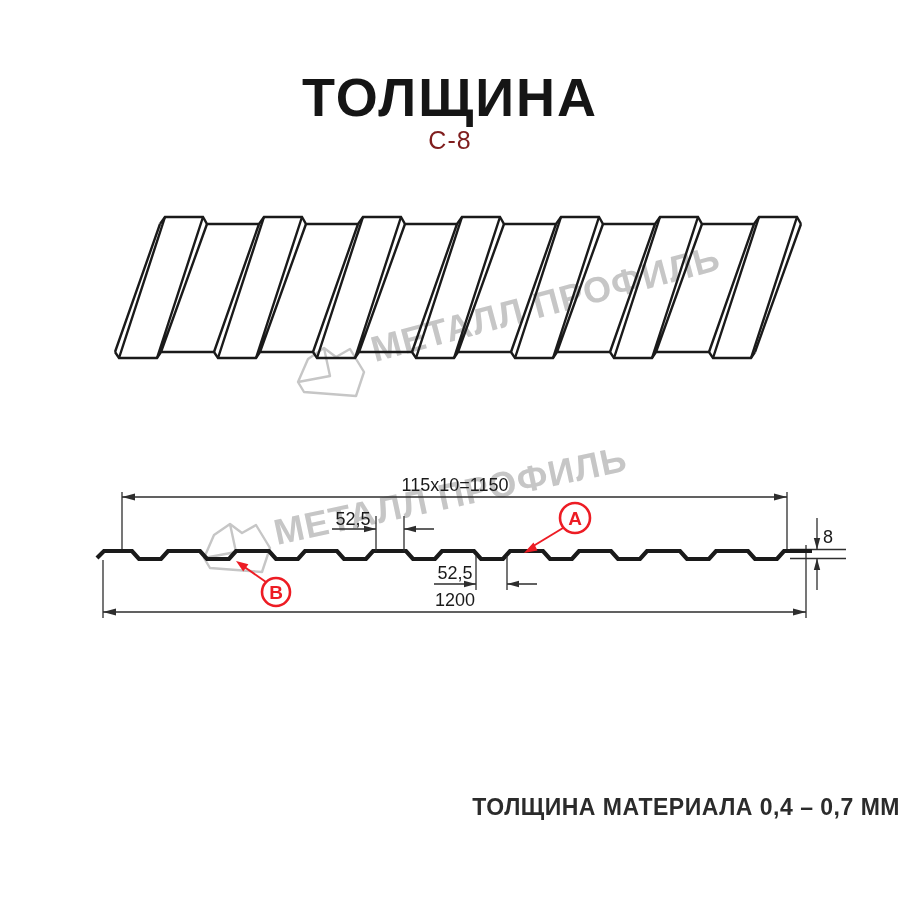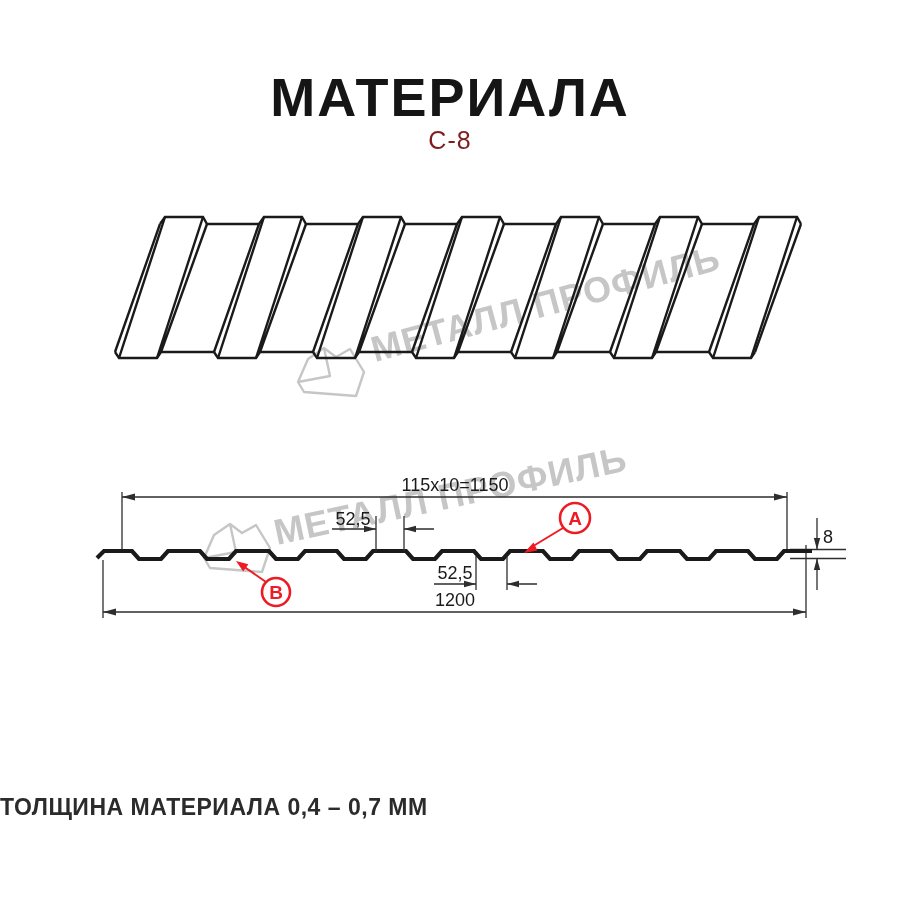--- a/index.html
+++ b/index.html
@@ -9,39 +9,39 @@
   }
   .title{
     position:absolute;top:66px;left:0;width:900px;text-align:center;
     font-size:54px;font-weight:800;letter-spacing:2px;color:#151515;
   }
   .subtitle{
     position:absolute;top:126px;left:0;width:900px;text-align:center;
     font-size:25px;font-weight:500;letter-spacing:1px;color:#7f1d1d;
   }
   .note{
-    position:absolute;top:794px;left:0;width:900px;text-align:left;
+    position:absolute;top:794px;left:0;width:900px;text-align:right;
     font-size:23px;font-weight:700;letter-spacing:0.5px;color:#2b2b2b;
   }
   svg{position:absolute;left:0;top:0;}
   .outline{stroke:#1a1a1a;stroke-width:2.4;fill:none;stroke-linejoin:miter;stroke-linecap:butt;}
   .profile{stroke:#1a1a1a;stroke-width:4.2;fill:none;stroke-linejoin:miter;}
   .dim{stroke:#2e2e2e;stroke-width:1.3;fill:none;}
   .dimhead{fill:#2e2e2e;stroke:none;}
   .dimtext{font-family:"Liberation Sans",sans-serif;font-size:18px;fill:#1a1a1a;}
   .wm-text{font-family:"Liberation Sans",sans-serif;font-size:36px;font-weight:700;fill:#c6c6c6;letter-spacing:1px;}
   .wm-logo{stroke:#c6c6c6;stroke-width:2.4;fill:none;stroke-linejoin:round;}
   .accent-stroke{stroke:#ed1c24;fill:none;}
   .accent-fill{fill:#ed1c24;stroke:none;}
   .callout-letter{font-family:"Liberation Sans",sans-serif;font-size:19px;font-weight:700;fill:#ed1c24;}
 </style>
 </head>
 <body>
 
-<div class="title">МАТЕРИАЛА</div>
+<div class="title">ТОЛЩИНА</div>
 <div class="subtitle">С-8</div>
 
 <svg width="900" height="900" viewBox="0 0 900 900">
 
   <g>
     <path class="wm-logo" d="M298,382 L308,359 L324,348 L336,357 L350,349 L364,372 L356,396 L304,392 Z M324,348 L330,376 L298,382"></path>
     <g transform="rotate(-15 375 362)">
       <text class="wm-text" x="375" y="362">МЕТАЛЛ ПРОФИЛЬ</text>
     </g>
   </g>

